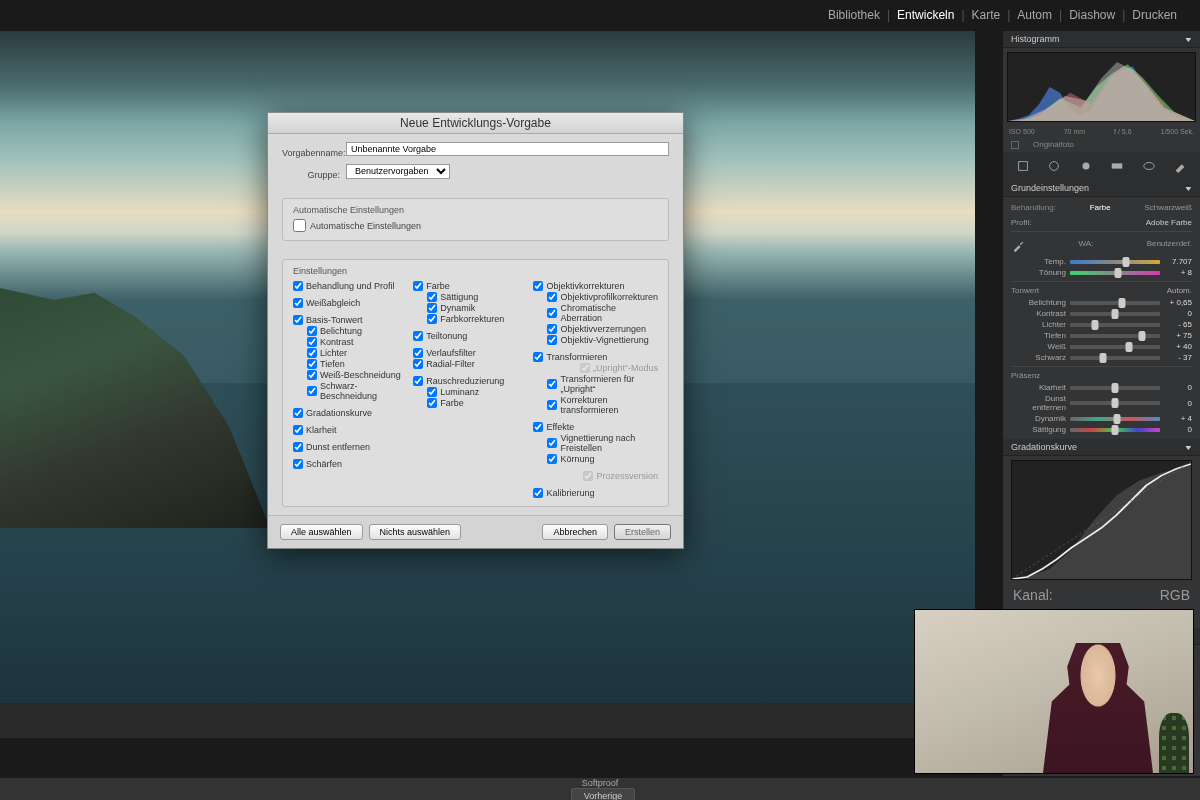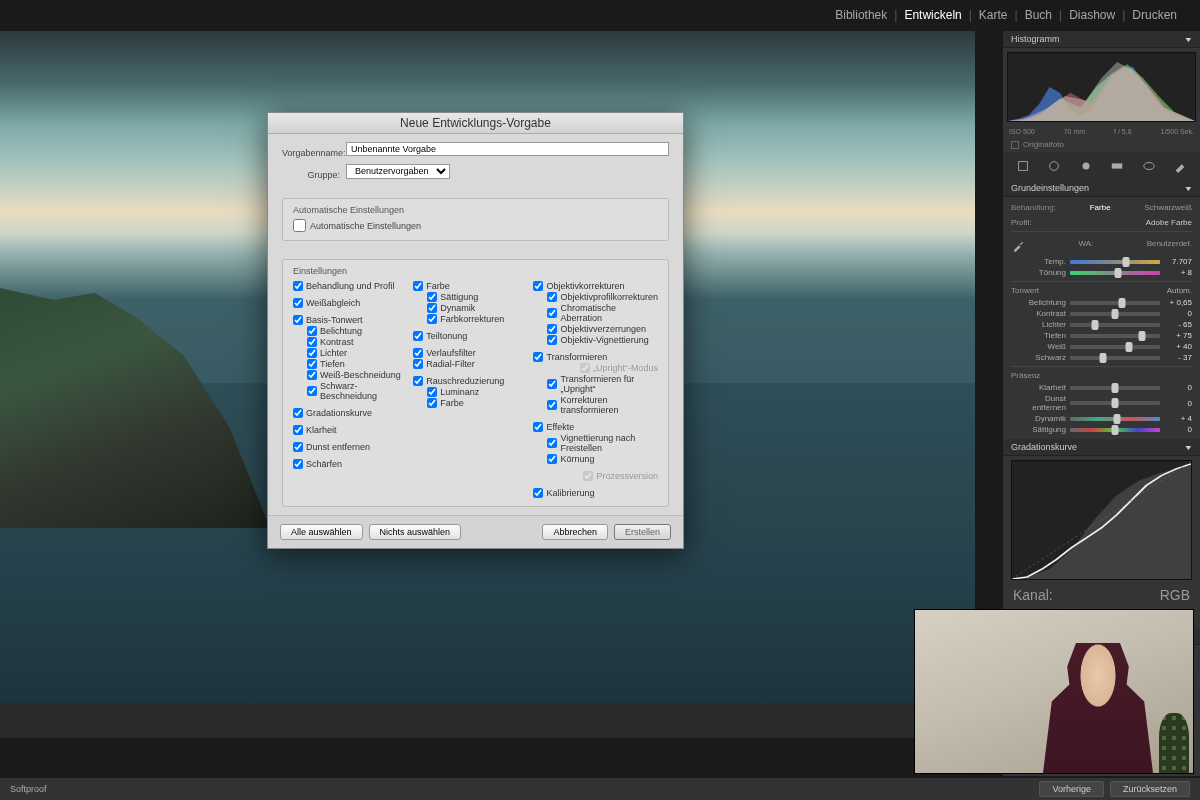--- a/index.html
+++ b/index.html
@@ -33,21 +33,21 @@
 
 
 .rightpanel { position:absolute; top:31px; right:0; width:197px; height:745px; background:#333436; color:#bbb; font-size:9px; }
 .panel-hdr { display:flex; justify-content:space-between; align-items:center; padding:3px 8px; background:#2d2e30; color:#ccc; font-size:9px; border-bottom:1px solid #222; }
 .panel-hdr .tri { font-size:7px; transform:scaleX(1.4); }
 
 
 .histo-box { height:70px; background:#222; margin:4px; position:relative; border:1px solid #111; }
 .histo-svg { width:100%; height:100%; }
 .histo-meta { display:flex; justify-content:space-between; padding:2px 6px; font-size:7px; color:#888; }
-.orig-row { padding:3px 8px; font-size:8px; color:#888; display:flex; align-items:flex-end; gap:4px; }
+.orig-row { padding:3px 8px; font-size:8px; color:#888; display:flex; align-items:flex-end; gap:14px; }
 .orig-row .cb { width:8px; height:8px; border:1px solid #666; }
 
 
 .toolstrip { display:flex; justify-content:space-around; align-items:center; padding:5px 4px; background:#2d2e30; }
 .toolstrip .t { width:18px; height:18px; border-radius:2px; display:flex; align-items:center; justify-content:center; color:#aaa; cursor:pointer; }
 .toolstrip .t svg { width:14px; height:14px; }
 
 
 .basic-body { padding:4px 8px; }
 .treat-row { display:flex; justify-content:space-between; font-size:8px; color:#999; padding:2px 0 4px; }
@@ -67,21 +67,21 @@
 .slider-row .val { width:28px; text-align:right; color:#ddd; }
 .sect-hdr { display:flex; justify-content:space-between; font-size:8px; color:#999; padding:4px 0 2px; border-top:1px solid #444; margin-top:3px; }
 .sect-hdr .auto { color:#aaa; }
 
 
 .curve-box { height:120px; margin:4px 8px; background:#222; position:relative; border:1px solid #111; }
 .curve-row { display:flex; justify-content:space-between; padding:3px 10px; font-size:14px; color:#999; }
 
 
 .filmstrip-bg { position:absolute; left:0; bottom:22px; width:975px; height:40px; background:#1a1a1a; }
-.statusbar { position:absolute; left:0; bottom:0; width:1200px; height:22px; background:#333; display:flex; align-items:center; padding:0 10px; font-size:9px; color:#aaa; }
+.statusbar { position:absolute; left:0; bottom:0; width:1200px; height:22px; background:#333; display:flex; align-items:center; padding:0 10px; font-size:9px; color:#aaa;flex-direction:column; }
 .statusbar .sp { margin-left:auto; }
 .btm-btn { background:#444; border:1px solid #555; color:#ccc; padding:2px 12px; margin-left:6px; border-radius:2px; cursor:pointer; font-size:9px; }
 
 
 .webcam { position:absolute; right:6px; bottom:26px; width:280px; height:165px; background:linear-gradient(160deg,#d8d0c2 0%,#c3bdaf 45%,#a89e8f 100%); border:1px solid #000; }
 .webcam .person { position:absolute; right:40px; bottom:0; width:110px; height:130px; background:radial-gradient(ellipse at 50% 25%, #e8c9ad 0%, #d9b696 22%, transparent 23%), linear-gradient(#4a1a28,#3d1522); clip-path:polygon(30% 0%, 70% 0%, 78% 18%, 76% 32%, 92% 45%, 100% 100%, 0% 100%, 8% 45%, 24% 32%, 22% 18%); }
 .webcam .plant { position:absolute; right:4px; bottom:0; width:30px; height:60px; background:radial-gradient(circle,#4a6b3a 30%,transparent 31%) 0 0/10px 10px, #2a3a22; border-radius:40% 40% 0 0; }
 
 
 .dialog { position:absolute; left:267px; top:112px; width:417px; background:#d9d9d9; border:1px solid #888; box-shadow:0 6px 30px rgba(0,0,0,.6); font-size:9px; color:#333; }
@@ -114,21 +114,21 @@
 </head>
 <body>
 
 <div class="topnav" id="topnav">
     <span>Bibliothek</span>
     <span class="sep">|</span>
     <span class="active">Entwickeln</span>
     <span class="sep">|</span>
     <span>Karte</span>
     <span class="sep">|</span>
-    <span>Buch</span>
+    <span>Autom</span>
     <span class="sep">|</span>
     <span>Diashow</span>
     <span class="sep">|</span>
     <span>Drucken</span>
   </div>
 
 <div class="canvas-area">
   <div class="photo">
     <div class="sea"></div>
     <div class="cliff"></div>

